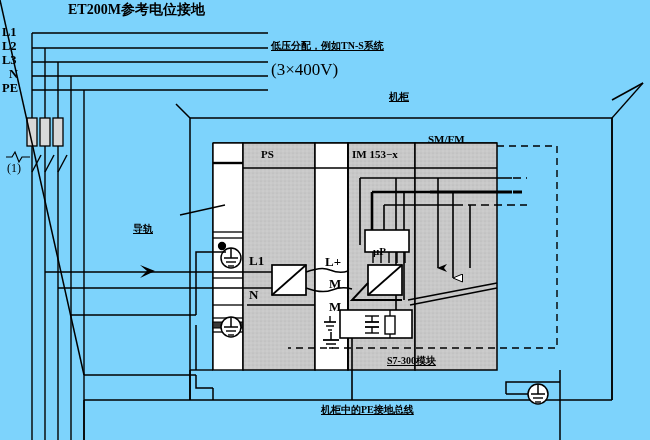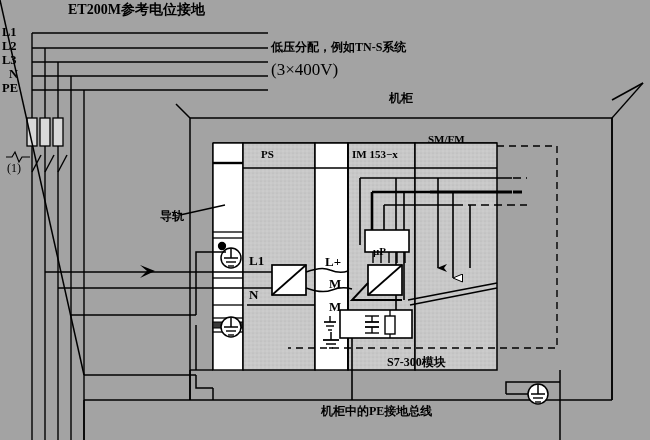--- a/index.html
+++ b/index.html
@@ -4,38 +4,38 @@
 <style>
   html, body {
     margin: 0;
     padding: 0;
     background: #ffffff;
   }
   #root {
     position: relative;
     width: 650px;
     height: 440px;
-    background: #a3a3a3;
+    background: #7dd3fc;
     font-family: "Liberation Serif", "DejaVu Serif", serif;
     overflow: hidden;
   }
   #diagram {
     position: absolute;
     left: 0;
     top: 0;
   }
   .lbl {
     position: absolute;
     font-family: "Liberation Serif", "DejaVu Serif", serif;
     font-weight: bold;
     color: #000000;
     white-space: nowrap;
     line-height: 1;
   }
-  .lbl-cn { font-size: 12px; }
+  .lbl-cn { font-size: 10px; text-decoration: underline; }
   .lbl-title { font-size: 14px; }
   .lbl-rail { font-size: 12.5px; font-weight: bold; }
   .lbl-term { font-size: 13px; font-weight: bold; }
   .lbl-mod { font-size: 11px; font-weight: bold; }
   .lbl-note { font-size: 12px; font-weight: normal; }
   .lbl-sub { font-size: 17px; font-weight: normal; }
 </style>
 </head>
 <body>
 
@@ -303,21 +303,21 @@
   <div class="lbl lbl-rail" style="left:9px; top:68px;">N</div>
   <div class="lbl lbl-rail" style="left:2px; top:82px;">PE</div>
 
   <div class="lbl lbl-cn" style="left:271px; top:41px;">低压分配，例如TN-S系统</div>
   <div class="lbl lbl-sub" style="left:271px; top:61px;">(3×400V)</div>
 
   <div class="lbl lbl-note" style="left:7px; top:162px;">(1)</div>
 
   <div class="lbl lbl-cn" style="left:389px; top:92px;text-align:right;">机柜</div>
 
-  <div class="lbl lbl-cn" style="left:133px; top:210px;margin-left:27px;">导轨</div>
+  <div class="lbl lbl-cn" style="left:133px; top:224px;">导轨</div>
 
   <div class="lbl lbl-mod" style="left:261px; top:149px;">PS</div>
   <div class="lbl lbl-mod" style="left:352px; top:149px;">IM 153−x</div>
   <div class="lbl lbl-mod" style="left:428px; top:134px;">SM/FM</div>
 
   <div class="lbl lbl-term" style="left:249px; top:254px;">L1</div>
   <div class="lbl lbl-term" style="left:249px; top:288px;">N</div>
   <div class="lbl lbl-term" style="left:325px; top:255px;">L+</div>
   <div class="lbl lbl-term" style="left:329px; top:277px;">M</div>
   <div class="lbl lbl-term" style="left:329px; top:300px;">M</div>

